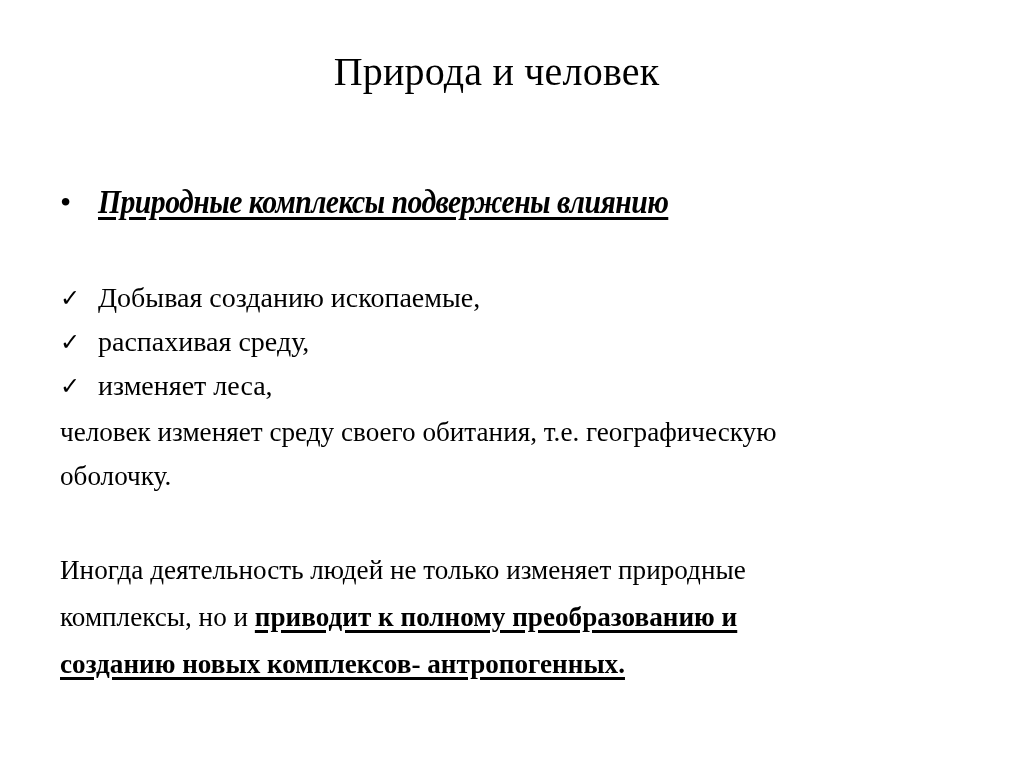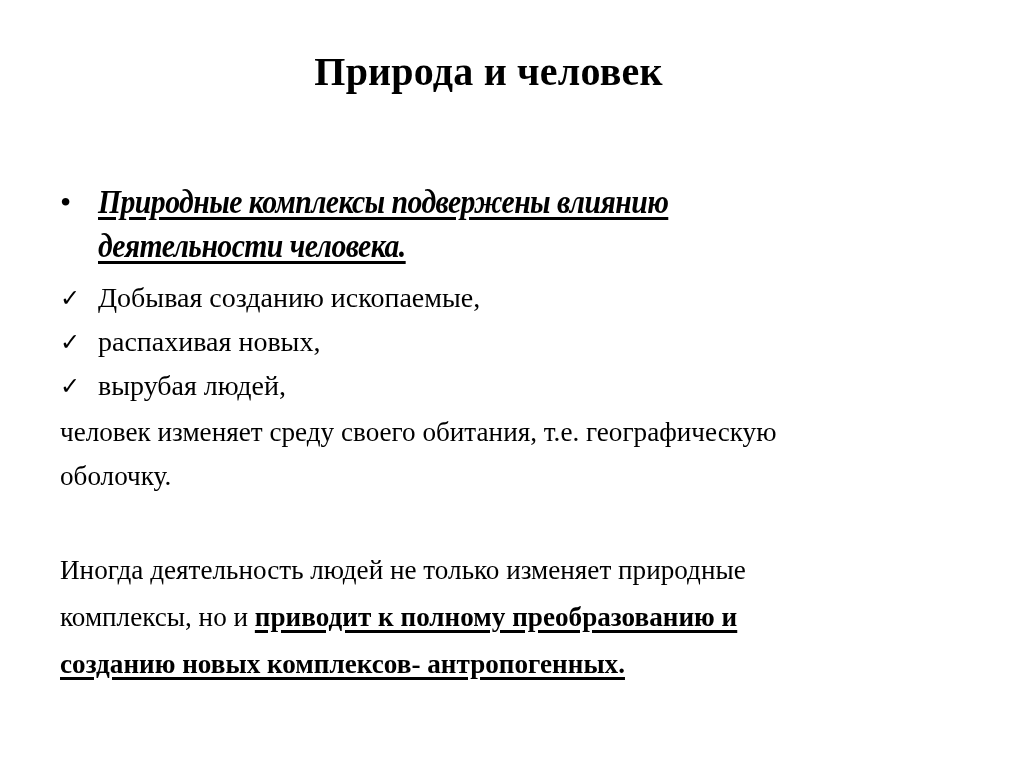--- a/index.html
+++ b/index.html
@@ -14,24 +14,25 @@
       overflow: hidden;
       font-family: "Liberation Serif", serif;
       color: #000000;
     }
     .slide-title {
       position: absolute;
       left: 0;
       top: 44px;
       width: 977px;
       text-align: center;
-      font-weight: bold;
+      font-weight: normal;
       font-size: 40px;
       line-height: 56px;
       letter-spacing: 0.2px;
+      padding-left: 8px;
     }
     .bullet-block {
       position: absolute;
       left: 60px;
       top: 180px;
       width: 900px;
     }
     .bullet-row {
       display: flex;
       align-items: flex-start;
@@ -106,38 +107,34 @@
 
 <div>
 
   <div class="slide-title">Природа и человек</div>
 
   <div class="bullet-block">
     <div class="bullet-row">
       <span class="bullet-dot">•</span>
       <span class="bullet-text">Природные комплексы подвержены влиянию</span>
     </div>
-    <div class="bullet-row">
-      <span class="bullet-dot"></span>
-      <span class="bullet-text">деятельности человека.</span>
-    </div>
   </div>
 
   <div class="check-list">
     <div class="check-item">
       <span class="check-icon">✓</span>
       <span class="check-label">Добывая созданию ископаемые,</span>
     </div>
     <div class="check-item">
       <span class="check-icon">✓</span>
-      <span class="check-label">распахивая новых,</span>
+      <span class="check-label">распахивая среду,</span>
     </div>
     <div class="check-item">
       <span class="check-icon">✓</span>
-      <span class="check-label">вырубая людей,</span>
+      <span class="check-label">изменяет леса,</span>
     </div>
   </div>
 
   <div class="para1">
     <div>человек изменяет среду своего обитания, т.е. географическую</div>
     <div>оболочку.</div>
   </div>
 
   <div class="para2">
     <div>Иногда деятельность людей не только изменяет природные</div>

